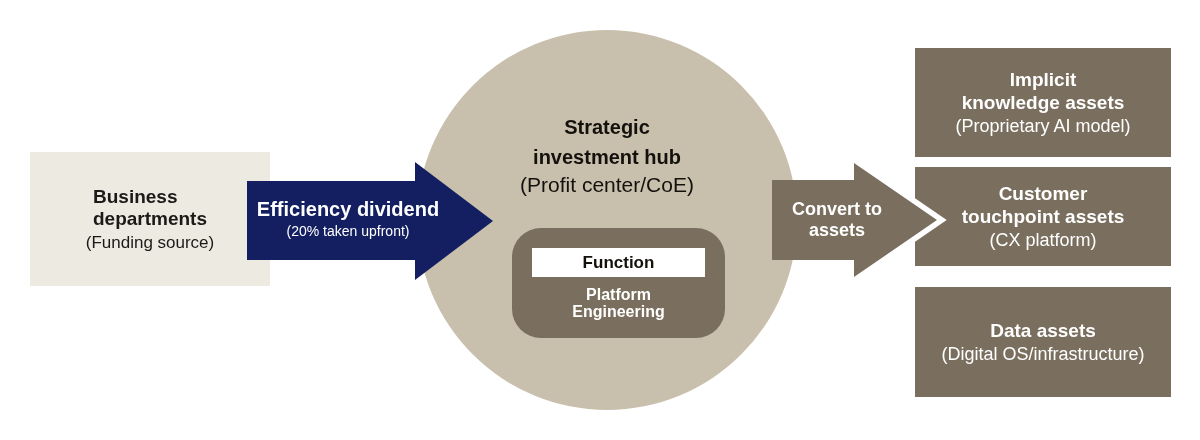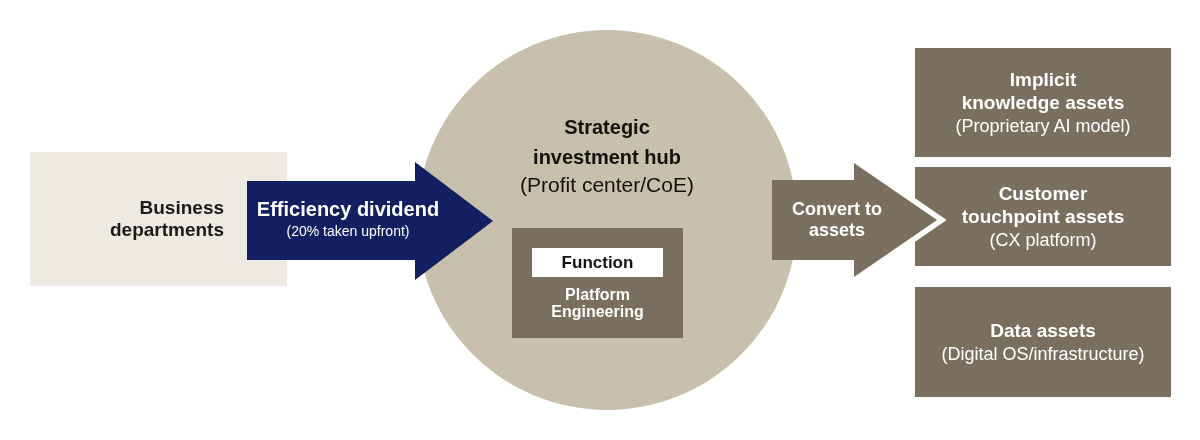--- a/index.html
+++ b/index.html
@@ -4,38 +4,38 @@
 <style>
   html,body { margin:0; padding:0; background:#ffffff; }
   .canvas {
     position:relative; width:1200px; height:440px; background:#ffffff;
     font-family:"Liberation Sans", sans-serif; overflow:hidden;
   }
   
   .funding-box {
     position:absolute; left:30px; top:152px; width:240px; height:134px;
     background:#edeae2; display:flex; flex-direction:column;
-    align-items:center; justify-content:center; text-align:right; z-index:1;padding-left:17px;
+    align-items:center; justify-content:center; text-align:left; z-index:1;
   }
   .funding-title { font-weight:bold; font-size:19px; line-height:22px; color:#1c1a17; white-space:pre-line; }
   .funding-sub   { font-size:17px; line-height:21px; color:#1c1a17; margin-top:2px; }
 
   
   .hub-circle {
     position:absolute; left:417px; top:30px; width:380px; height:380px;
     border-radius:50%; background:#c8bfad; z-index:1;
   }
   .hub-text { position:absolute; left:457px; top:112px; width:300px; text-align:center; z-index:2; }
   .hub-title { font-weight:bold; font-size:20px; line-height:30px; color:#14110d; white-space:pre-line; }
   .hub-sub   { font-size:21px; line-height:26px; color:#14110d; }
 
   
   .function-box {
-    position:absolute; left:512px; top:228px; width:171px; height:110px;
-    background:#7a6f5e; z-index:2;
+    position:absolute; left:512px; top:228px; width:213px; height:110px;
+    background:#7a6f5e; z-index:2;border-radius:29px;
   }
   .function-header {
     position:absolute; left:20px; right:20px; top:20px; height:29px; background:#ffffff;
     display:flex; align-items:center; justify-content:center;
     font-weight:bold; font-size:17px; color:#14110d;
   }
   .function-body {
     position:absolute; left:0; top:58px; width:100%; text-align:center;
     color:#ffffff; font-weight:bold; font-size:16px; line-height:17px; white-space:pre-line;
   }
@@ -69,20 +69,21 @@
   }
 </style>
 </head>
 <body>
 
 <div class="canvas">
 
   <div class="funding-box">
     <div class="funding-title">Business
 departments</div>
+    <div class="funding-sub">(Funding source)</div>
   </div>
 
   <div class="hub-circle"></div>
   <div class="hub-text">
     <div class="hub-title">Strategic
 investment hub</div>
     <div class="hub-sub">(Profit center/CoE)</div>
   </div>
 
   <div class="function-box">

